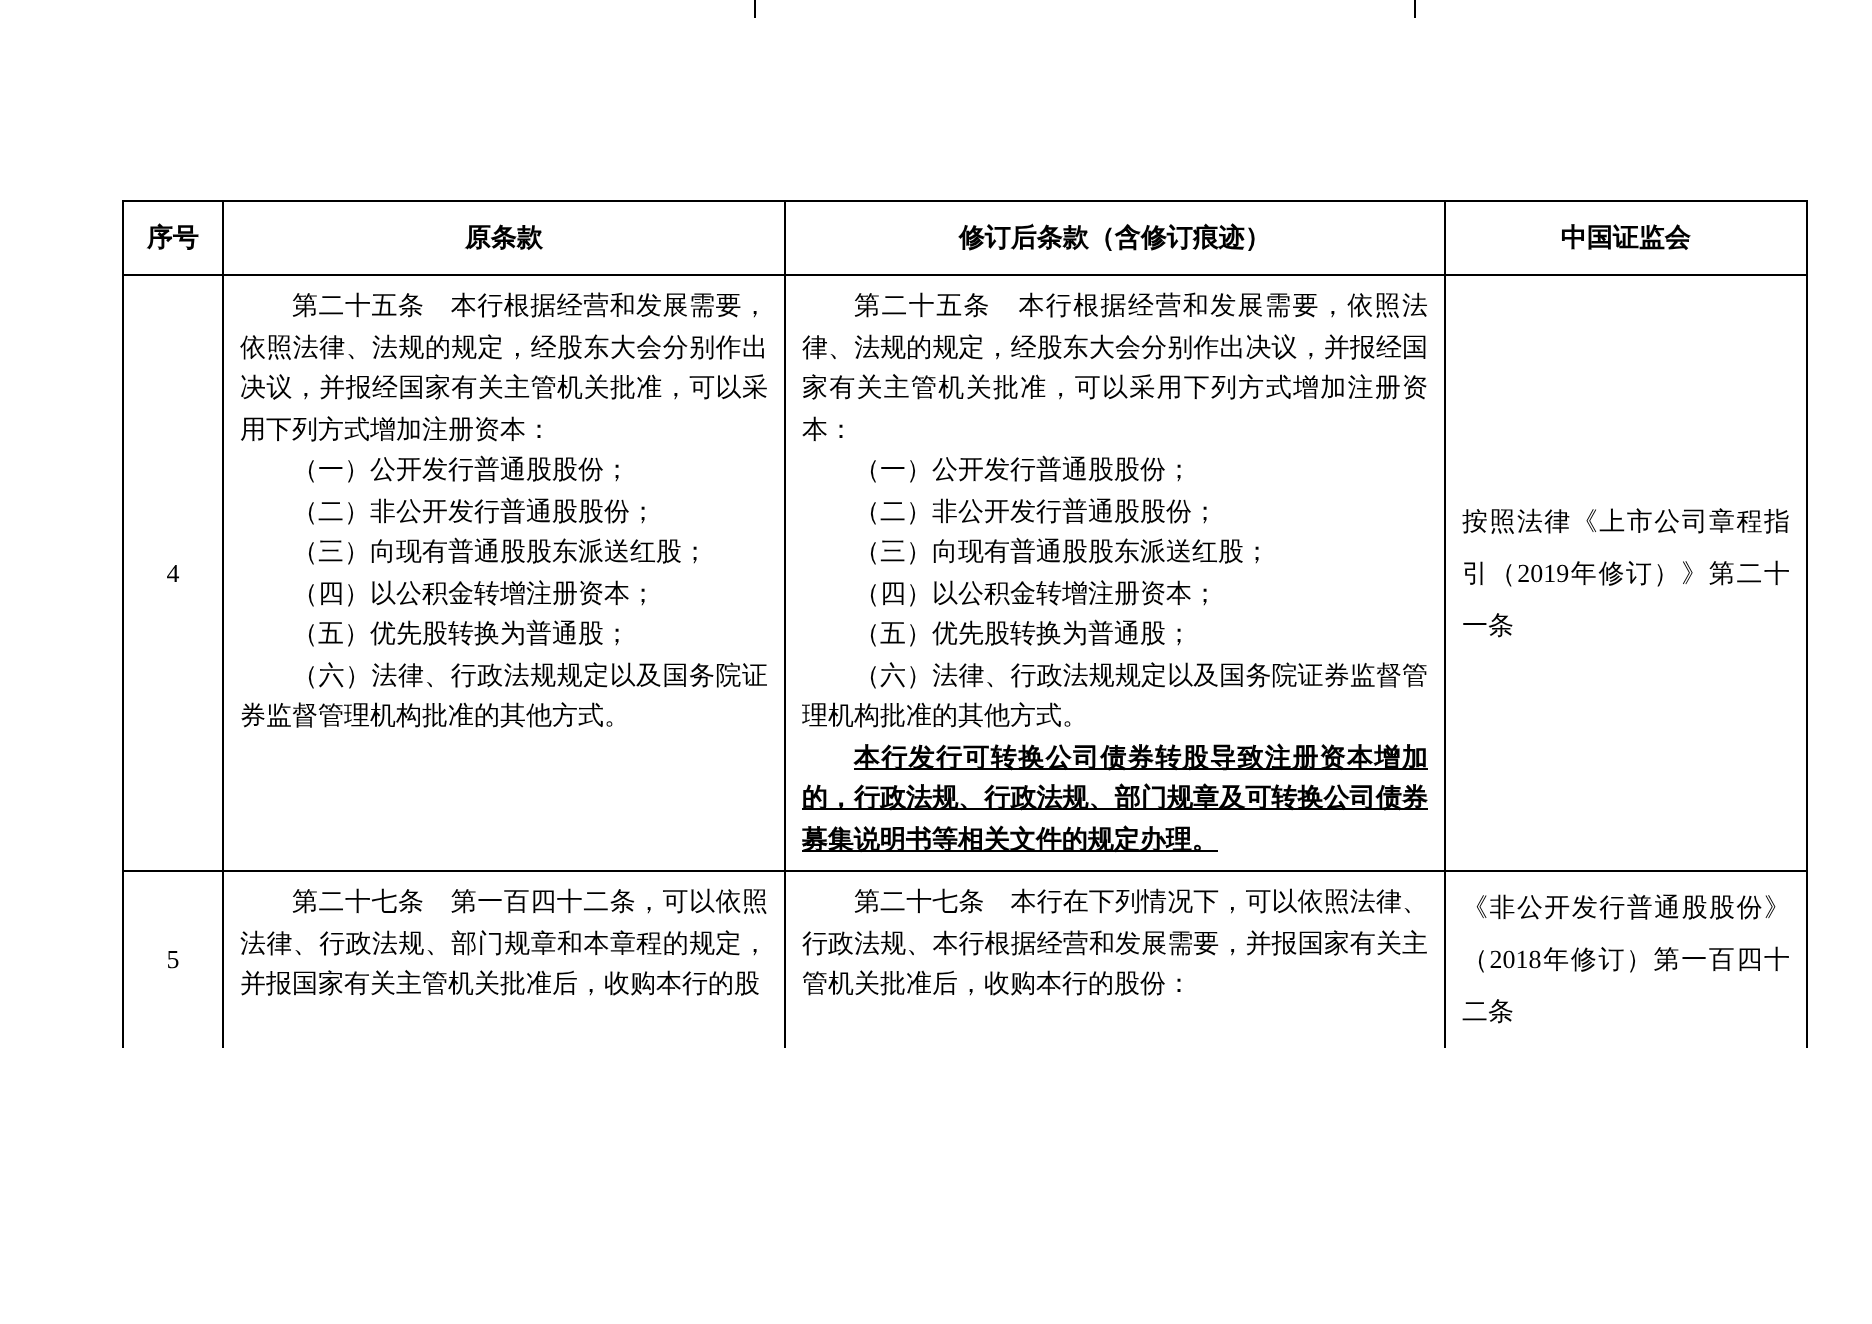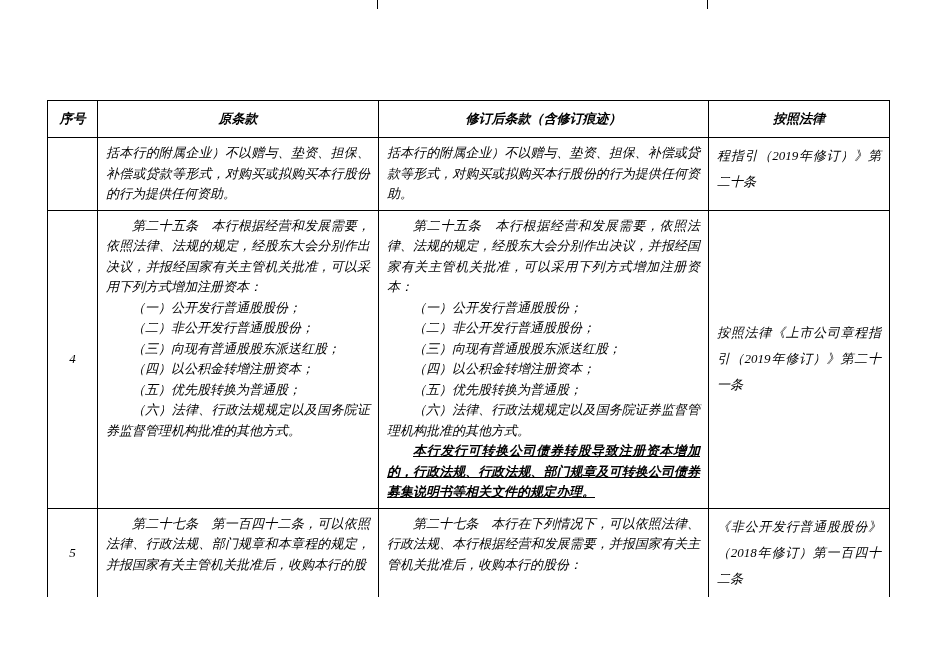--- a/index.html
+++ b/index.html
@@ -19,27 +19,26 @@
   .cut-stub {
     position: absolute;
     top: 0;
     width: 1px;
     height: 9px;
     background: #000;
   }
 
   table.doc-table {
     position: absolute;
-    left: 47px;
+    left: 61px;
     top: 100px;
     width: 842px;
     border-collapse: collapse;
     table-layout: fixed;
     font-size: 13px;
-    font-style: italic;
   }
   .doc-table th, .doc-table td {
     border: 1px solid #000;
     padding: 5px 8px;
     vertical-align: top;
     word-break: break-all;
   }
   .doc-table th {
     height: 37px;
     padding: 2px 4px;
@@ -79,37 +78,25 @@
       <col style="width:50px;">
       <col style="width:281px;">
       <col style="width:330px;">
       <col style="width:181px;">
     </colgroup>
     <thead>
       <tr>
         <th>序号</th>
         <th>原条款</th>
         <th>修订后条款（含修订痕迹）</th>
-        <th>按照法律</th>
+        <th>中国证监会</th>
       </tr>
     </thead>
     <tbody>
 
-      <tr class="row-a">
-        <td class="no-cell"></td>
-        <td>
-          <p>括本行的附属企业）不以赠与、垫资、担保、补偿或贷款等形式，对购买或拟购买本行股份的行为提供任何资助。</p>
-        </td>
-        <td>
-          <p>括本行的附属企业）不以赠与、垫资、担保、补偿或贷款等形式，对购买或拟购买本行股份的行为提供任何资助。</p>
-        </td>
-        <td class="basis-cell">
-          <p>程指引（2019年修订）》第二十条</p>
-        </td>
-      </tr>
 
       <tr class="row-b">
         <td class="no-cell">4</td>
         <td>
           <p class="indent">第二十五条　本行根据经营和发展需要，依照法律、法规的规定，经股东大会分别作出决议，并报经国家有关主管机关批准，可以采用下列方式增加注册资本：</p>
           <p class="indent">（一）公开发行普通股股份；</p>
           <p class="indent">（二）非公开发行普通股股份；</p>
           <p class="indent">（三）向现有普通股股东派送红股；</p>
           <p class="indent">（四）以公积金转增注册资本；</p>
           <p class="indent">（五）优先股转换为普通股；</p>

